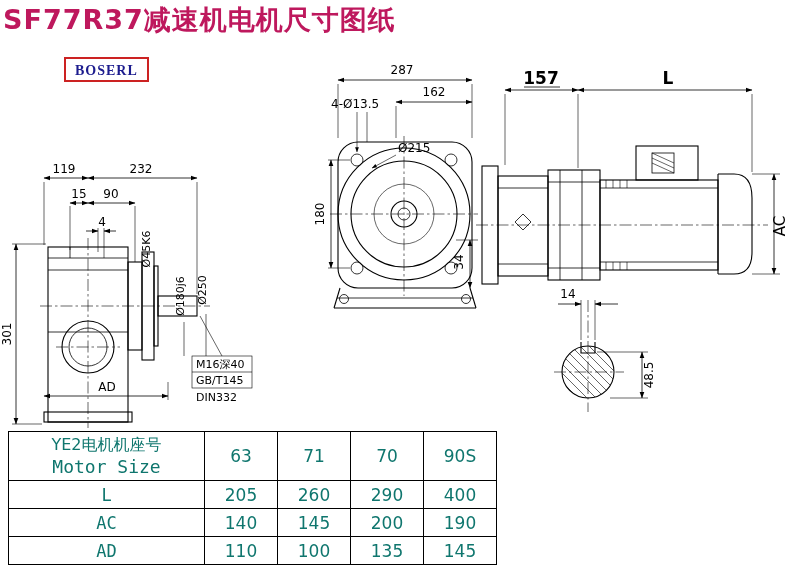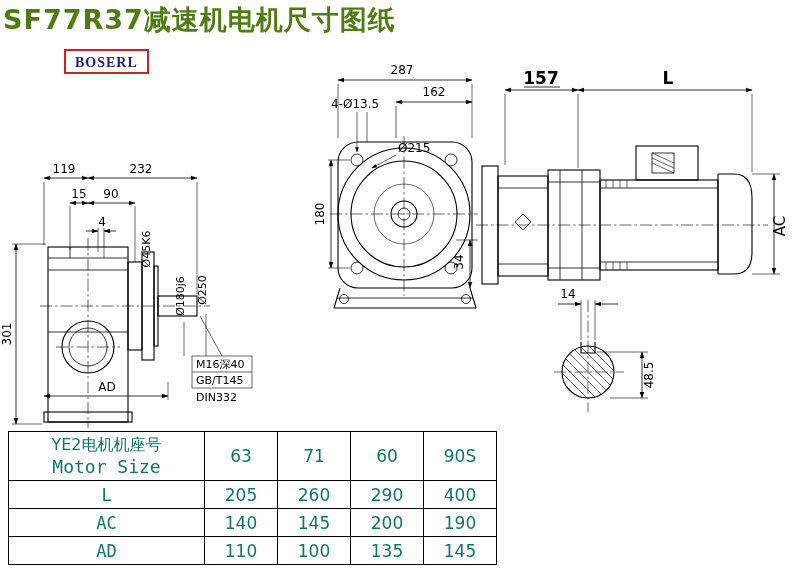--- a/index.html
+++ b/index.html
@@ -2,25 +2,25 @@
 <html><head>
 <meta charset="utf-8">
 <style>
   html,body{margin:0;padding:0;}
   body{
     width:800px;height:571px;position:relative;background:#fff;
     font-family:"DejaVu Sans",sans-serif;overflow:hidden;
   }
   .page-title{
     position:absolute;left:3px;top:2px;margin:0;
-    font-size:27px;font-weight:bold;color:#4d7c0f;letter-spacing:1px;
+    font-size:27px;font-weight:bold;color:#be185d;letter-spacing:1px;
     font-family:"DejaVu Sans",sans-serif;white-space:nowrap;
   }
   .logo-box{
-    position:absolute;left:64px;top:49px;
+    position:absolute;left:64px;top:57px;
     border:2px solid #c22;padding:1px 9px;background:#fff;
   }
   .logo-box span{
     color:#1c1c8e;font-weight:bold;font-size:14px;
     font-family:"Liberation Serif",serif;letter-spacing:1px;
   }
   svg.drawing{position:absolute;left:0;top:0;}
   
   .ln{stroke:#000;stroke-width:1.1;fill:none;}
   .ln2{stroke:#000;stroke-width:0.8;fill:none;}
@@ -273,21 +273,21 @@
 
 <table class="size-table">
   <tbody>
       <tr class="hdr">
     <td class="c1">
       <div class="cn">YE2电机机座号</div>
       <div class="en">Motor Size</div>
     </td>
     <td class="c">63</td>
     <td class="c">71</td>
-    <td class="c">60</td>
+    <td class="c">70</td>
     <td class="c">90S</td>
   </tr>
   <tr class="row">
     <td class="c1 mono">L</td>
     <td class="c">205</td>
     <td class="c">260</td>
     <td class="c">290</td>
     <td class="c">400</td>
   </tr>
   <tr class="row">

